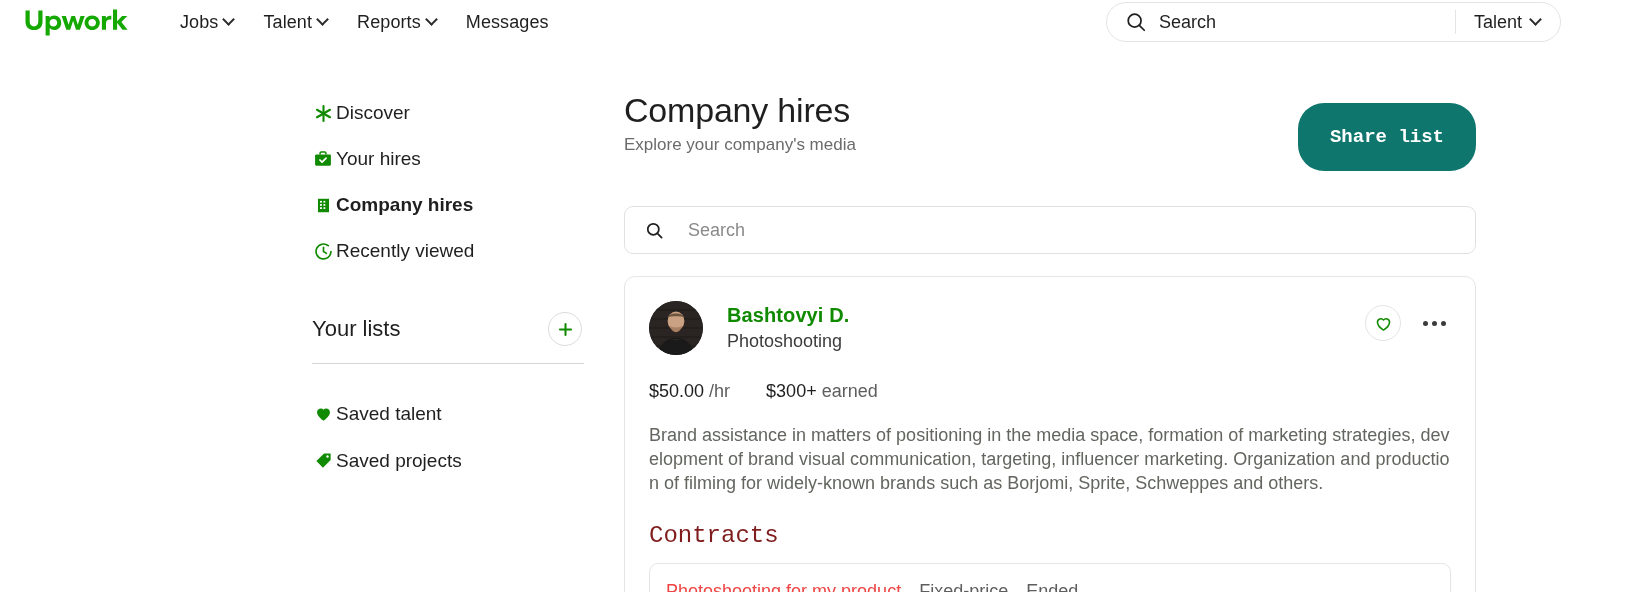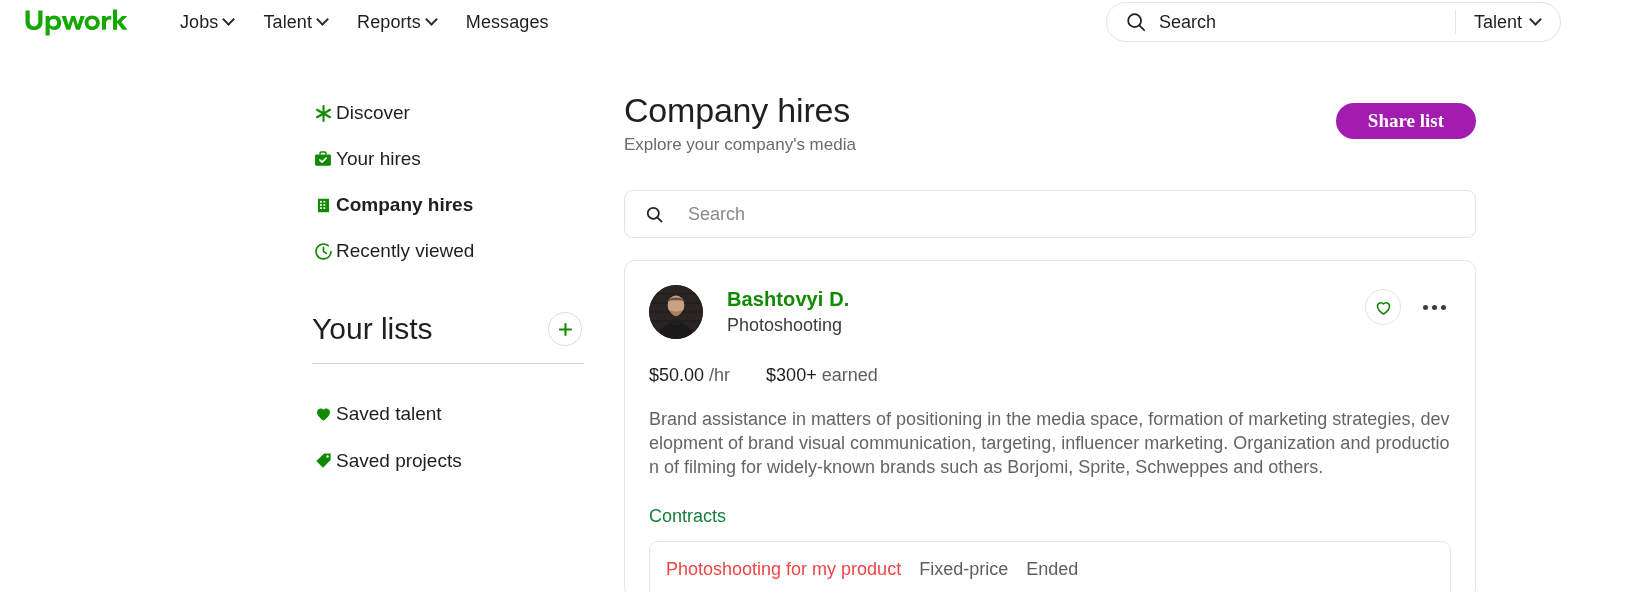--- a/index.html
+++ b/index.html
@@ -139,21 +139,21 @@
 
   .lists-head {
     display: flex;
     align-items: center;
     justify-content: space-between;
     margin-top: 38px;
     padding-bottom: 17px;
     border-bottom: 1px solid #d5d5d5;
   }
 
-  .lists-title { font-size: 30px; color: #1f1f1f; }
+  .lists-title { font-size: 22px; color: #1f1f1f; }
 
   .add-list-btn {
     width: 34px;
     height: 34px;
     border-radius: 50%;
     border: 1px solid #dcdcdc;
     background: #fff;
     display: flex;
     align-items: center;
     justify-content: center;
@@ -181,27 +181,27 @@
   }
 
   .page-sub {
     font-size: 17px;
     color: #6b6b6b;
     margin-top: 5px;
   }
 
   .share-btn {
     flex: none;
-    background: #a21caf;
+    background: #0f766e;
     color: #fff;
     border: none;
     border-radius: 26px;
-    height: 36px;
+    height: 68px;
     padding: 0 32px;
-    font-family: Liberation Serif, serif;
+    font-family: Liberation Mono, monospace;
     font-size: 19px;
     font-weight: bold;
     cursor: pointer;
     margin-top: 13px;
   }
 
   .list-search {
     margin-top: 35px;
     height: 48px;
     border: 1px solid #e0e2e0;
@@ -317,22 +317,23 @@
   .desc {
     margin-top: 22px;
     font-size: 18px;
     line-height: 1.33;
     color: #63665f;
     word-break: break-all;
   }
 
   .contracts-label {
     margin-top: 26px;
-    font-size: 18px;
-    color: #15803d;
+    font-size: 24px;
+    color: #7f1d1d;
+    font-family: Liberation Mono, monospace;
   }
 
   .contract-row {
     margin-top: 14px;
     border: 1px solid #e4e6e4;
     border-radius: 9px;
     padding: 17px 16px;
     display: flex;
     align-items: baseline;
     gap: 18px;

